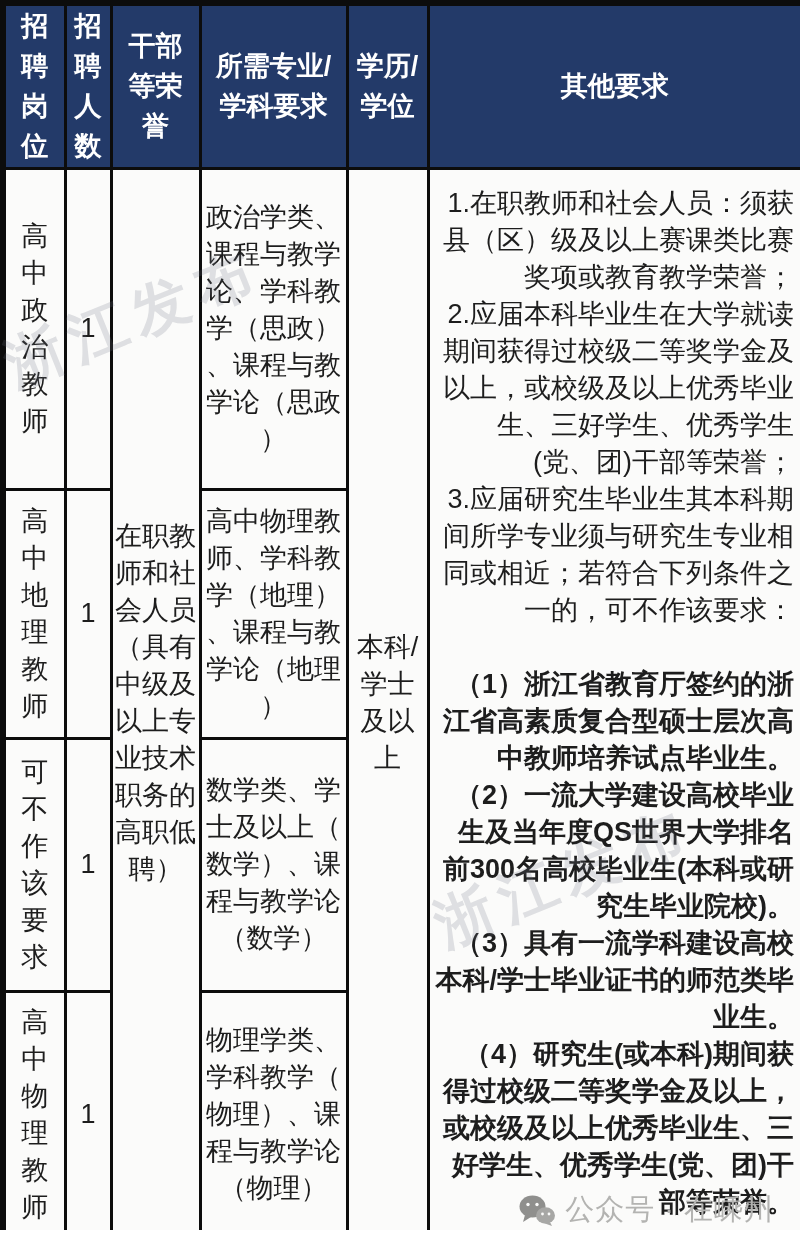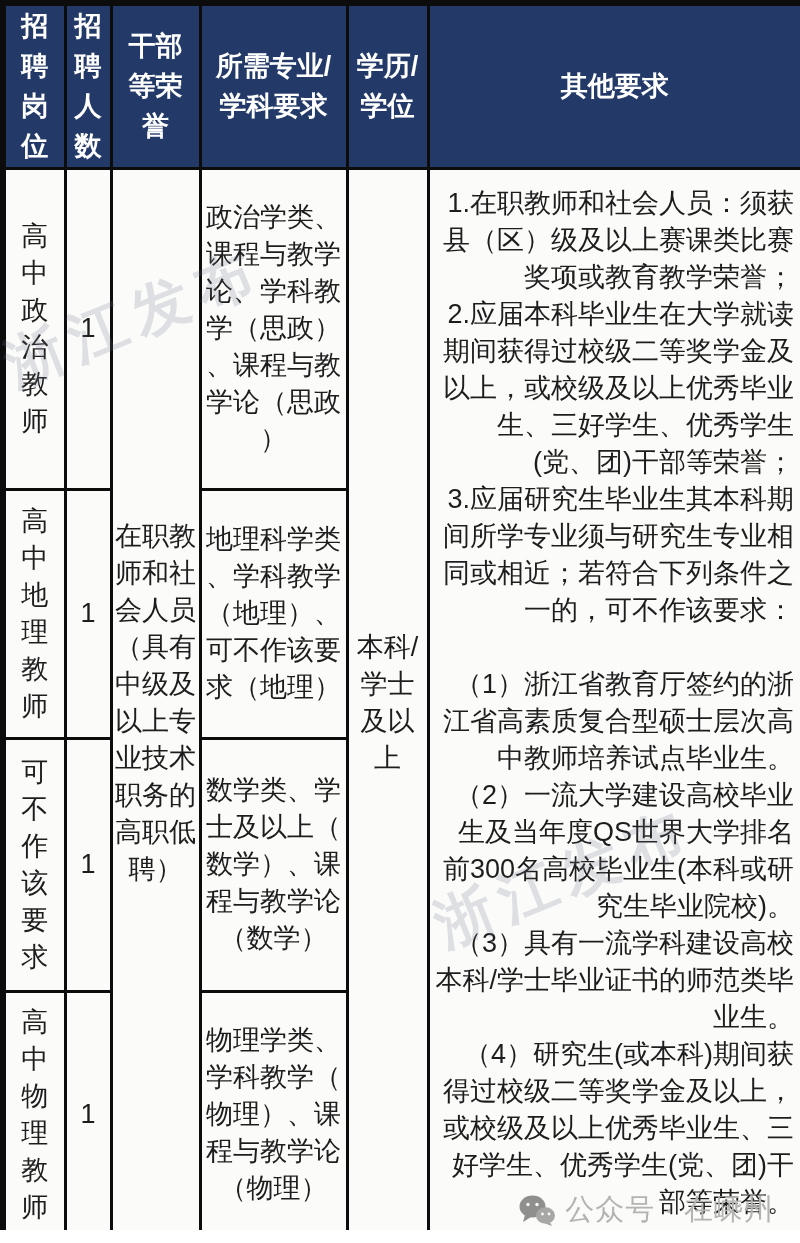--- a/index.html
+++ b/index.html
@@ -23,21 +23,21 @@
     background:#fbfbfa;color:#1d1d1d;
     font-size:27px;line-height:37px;
     text-align:center;vertical-align:middle;padding:0 2px;
   }
   td.narrow{line-break:anywhere;word-break:break-all;}
   td.other{
     text-align:left;vertical-align:top;
     padding:15px 6px 4px 5px;line-height:37px;
   }
   td.other p{margin:0;min-height:37px;text-align:right;}
-  td.other p.indent{text-indent:12px;}
+  td.other p.indent{text-indent:12px;font-weight:bold;}
   .watermark{
     position:absolute;z-index:5;pointer-events:none;
     font-size:58px;font-weight:700;letter-spacing:10px;
     color:rgba(110,116,130,0.20);
     transform:rotate(-22deg);transform-origin:left center;
     white-space:nowrap;
   }
   .wm1{left:8px;top:330px;}
   .wm2{left:438px;top:890px;}
   .wechat-footer{
@@ -83,21 +83,21 @@
         <p></p>
         <p class="indent">（1）浙江省教育厅签约的浙江省高素质复合型硕士层次高中教师培养试点毕业生。</p>
         <p class="indent">（2）一流大学建设高校毕业生及当年度QS世界大学排名前300名高校毕业生(本科或研究生毕业院校)。</p>
         <p class="indent">（3）具有一流学科建设高校本科/学士毕业证书的师范类毕业生。</p>
         <p class="indent">（4）研究生(或本科)期间获得过校级二等奖学金及以上，或校级及以上优秀毕业生、三好学生、优秀学生(党、团)干部等荣誉。</p>
       </td>
     </tr>
     <tr style="height:248px">
       <td class="narrow">高中地理教师</td>
       <td>1</td>
-      <td class="narrow">地理科学类、学科教学（地理）、可不作该要求（地理）</td>
+      <td class="narrow">高中物理教师、学科教学（地理）、课程与教学论（地理）</td>
     </tr>
     <tr style="height:252px">
       <td class="narrow">可不作该要求</td>
       <td>1</td>
       <td class="narrow">数学类、学士及以上（数学）、课程与教学论（数学）</td>
     </tr>
     <tr style="height:248px">
       <td class="narrow">高中物理教师</td>
       <td>1</td>
       <td class="narrow">物理学类、学科教学（物理）、课程与教学论（物理）</td>

